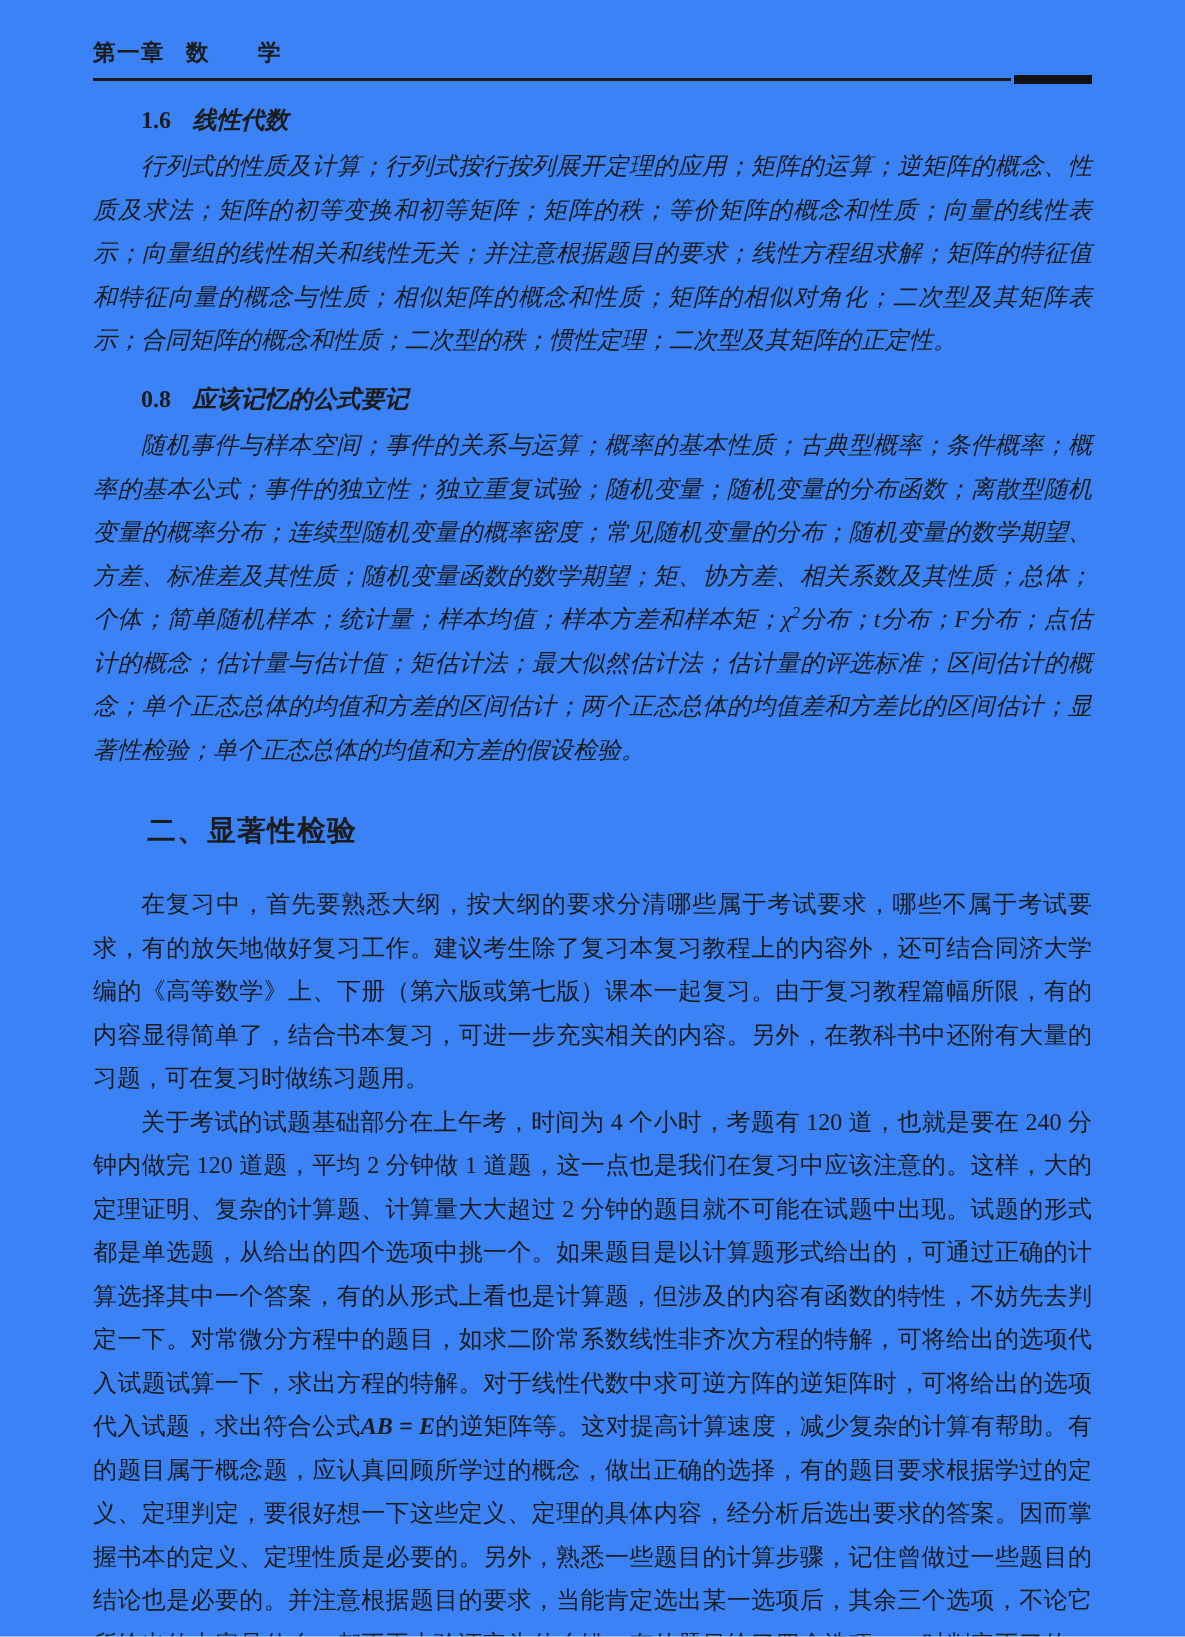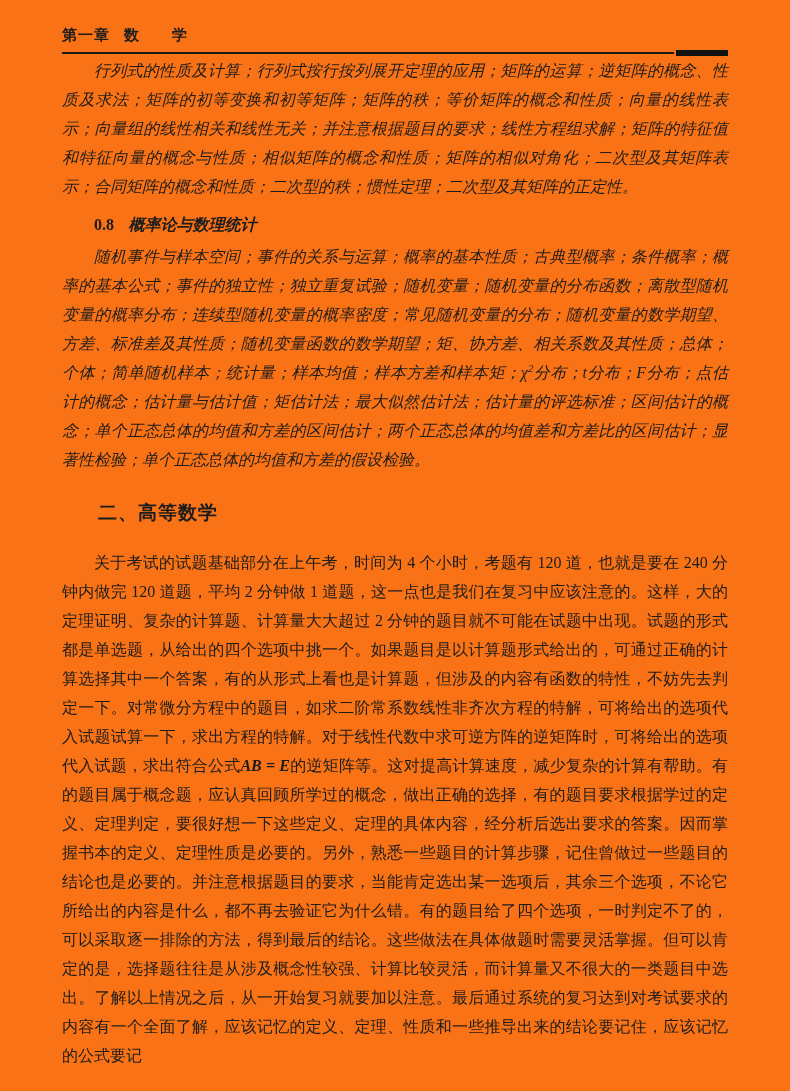--- a/index.html
+++ b/index.html
@@ -1,21 +1,21 @@
 <!DOCTYPE html>
 <html lang="zh"><head>
 <meta charset="utf-8">
 <style>
   html, body { margin: 0; padding: 0; background: #e8e8e8; }
   .page {
     position: relative;
     width: 790px;
     height: 1091px;
     margin: 0 auto;
-    background: #f97316;
+    background: #3b82f6;
     color: #1c1c1c;
     box-sizing: border-box;
     padding: 26px 62px 0 62px;
     font-family: "Liberation Serif", "DejaVu Serif", serif;
     overflow: hidden;
   }
   
   .header-text {
     font-size: 15px;
     font-weight: bold;
@@ -66,27 +66,29 @@
       <span class="chapter">第一章</span><span class="title">数　　学</span>
     </div>
     <div class="header-rule">
       <div class="rule-line"></div>
       <div class="rule-bar"></div>
     </div>
   </header>
 
   <main>
 
+    <h3 class="sub-heading"><span class="num">1.6</span><span>线性代数</span></h3>
 
     <p class="body-para kai">行列式的性质及计算；行列式按行按列展开定理的应用；矩阵的运算；逆矩阵的概念、性质及求法；矩阵的初等变换和初等矩阵；矩阵的秩；等价矩阵的概念和性质；向量的线性表示；向量组的线性相关和线性无关；并注意根据题目的要求；线性方程组求解；矩阵的特征值和特征向量的概念与性质；相似矩阵的概念和性质；矩阵的相似对角化；二次型及其矩阵表示；合同矩阵的概念和性质；二次型的秩；惯性定理；二次型及其矩阵的正定性。</p>
 
-    <h3 class="sub-heading"><span class="num">0.8</span><span>概率论与数理统计</span></h3>
+    <h3 class="sub-heading"><span class="num">0.8</span><span>应该记忆的公式要记</span></h3>
 
     <p class="body-para kai"><span>随机事件与样本空间；事件的关系与运算；概率的基本性质；古典型概率；条件概率；概率的基本公式；事件的独立性；独立重复试验；随机变量；随机变量的分布函数；离散型随机变量的概率分布；连续型随机变量的概率密度；常见随机变量的分布；随机变量的数学期望、方差、标准差及其性质；随机变量函数的数学期望；矩、协方差、相关系数及其性质；总体；个体；简单随机样本；统计量；样本均值；样本方差和样本矩；</span><span class="math-var">χ</span><sup class="math-sup">2</sup><span>分布；</span><span class="math-var">t</span><span>分布；</span><span class="math-var">F</span><span>分布；点估计的概念；估计量与估计值；矩估计法；最大似然估计法；估计量的评选标准；区间估计的概念；单个正态总体的均值和方差的区间估计；两个正态总体的均值差和方差比的区间估计；显著性检验；单个正态总体的均值和方差的假设检验。</span></p>
 
-    <h2 class="review-heading">二、高等数学</h2>
+    <h2 class="review-heading">二、显著性检验</h2>
 
+    <p class="body-para song">在复习中，首先要熟悉大纲，按大纲的要求分清哪些属于考试要求，哪些不属于考试要求，有的放矢地做好复习工作。建议考生除了复习本复习教程上的内容外，还可结合同济大学编的《高等数学》上、下册（第六版或第七版）课本一起复习。由于复习教程篇幅所限，有的内容显得简单了，结合书本复习，可进一步充实相关的内容。另外，在教科书中还附有大量的习题，可在复习时做练习题用。</p>
 
     <p class="body-para song"><span>关于考试的试题基础部分在上午考，时间为 4 个小时，考题有 120 道，也就是要在 240 分钟内做完 120 道题，平均 2 分钟做 1 道题，这一点也是我们在复习中应该注意的。这样，大的定理证明、复杂的计算题、计算量大大超过 2 分钟的题目就不可能在试题中出现。试题的形式都是单选题，从给出的四个选项中挑一个。如果题目是以计算题形式给出的，可通过正确的计算选择其中一个答案，有的从形式上看也是计算题，但涉及的内容有函数的特性，不妨先去判定一下。对常微分方程中的题目，如求二阶常系数线性非齐次方程的特解，可将给出的选项代入试题试算一下，求出方程的特解。对于线性代数中求可逆方阵的逆矩阵时，可将给出的选项代入试题，求出符合公式</span><span class="math-formula">AB = E</span><span>的逆矩阵等。这对提高计算速度，减少复杂的计算有帮助。有的题目属于概念题，应认真回顾所学过的概念，做出正确的选择，有的题目要求根据学过的定义、定理判定，要很好想一下这些定义、定理的具体内容，经分析后选出要求的答案。因而掌握书本的定义、定理性质是必要的。另外，熟悉一些题目的计算步骤，记住曾做过一些题目的结论也是必要的。并注意根据题目的要求，当能肯定选出某一选项后，其余三个选项，不论它所给出的内容是什么，都不再去验证它为什么错。有的题目给了四个选项，一时判定不了的，可以采取逐一排除的方法，得到最后的结论。这些做法在具体做题时需要灵活掌握。但可以肯定的是，选择题往往是从涉及概念性较强、计算比较灵活，而计算量又不很大的一类题目中选出。了解以上情况之后，从一开始复习就要加以注意。最后通过系统的复习达到对考试要求的内容有一个全面了解，应该记忆的定义、定理、性质和一些推导出来的结论要记住，应该记忆的公式要记</span></p>
 
   </main>
 
 </div>
 
 </body></html>

